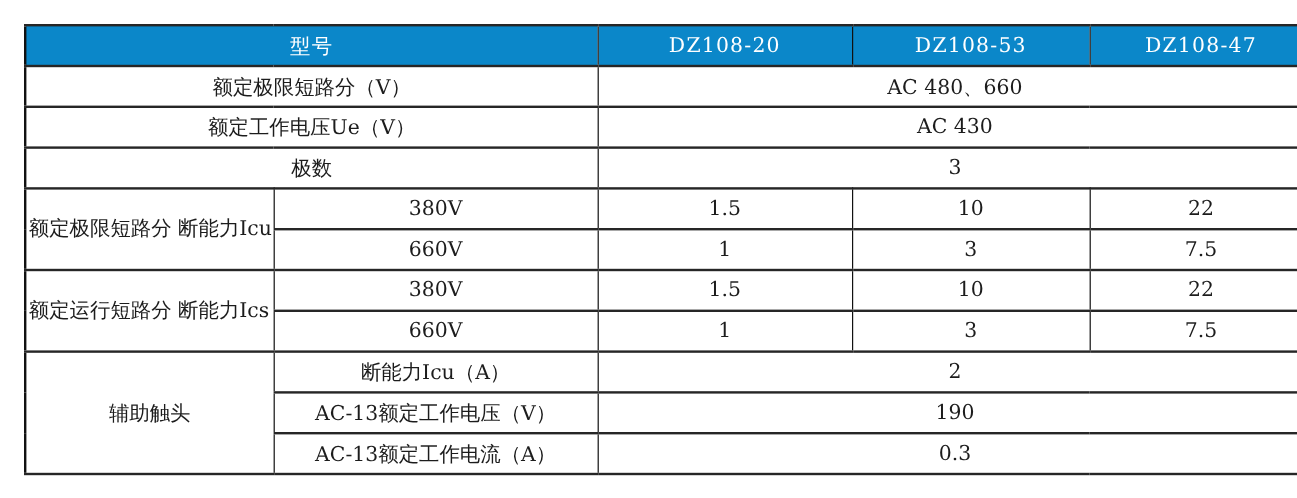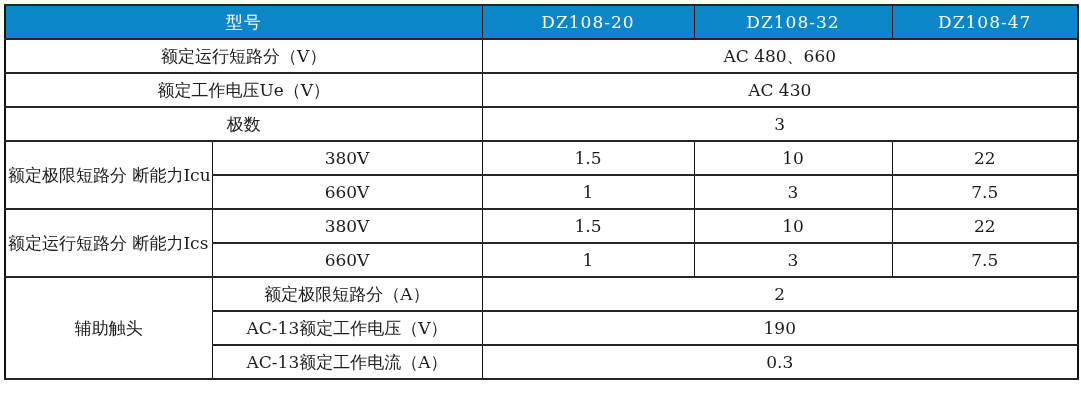--- a/index.html
+++ b/index.html
@@ -5,21 +5,21 @@
   html, body {
     margin: 0;
     padding: 0;
     background: #ffffff;
     font-family: "DejaVu Serif", "Liberation Serif", serif;
   }
   .page {
     width: 1081px;
     height: 415px;
     box-sizing: border-box;
-    padding: 4px;
+    padding: 20px;
     background: #ffffff;
   }
   table.spec {
     border-collapse: collapse;
     table-layout: fixed;
     width: 1073px;
     border: 2px solid #111111;
   }
   table.spec th,
   table.spec td {
@@ -56,27 +56,27 @@
       <col style="width:207px">
       <col style="width:270px">
       <col style="width:212px">
       <col style="width:198px">
       <col style="width:186px">
     </colgroup>
     <thead>
       <tr>
         <th colspan="2">型号</th>
         <th>DZ108-20</th>
-        <th>DZ108-32</th>
+        <th>DZ108-53</th>
         <th>DZ108-47</th>
       </tr>
     </thead>
     <tbody>
       <tr>
-        <td colspan="2">额定运行短路分（V）</td>
+        <td colspan="2">额定极限短路分（V）</td>
         <td colspan="3">AC 480、660</td>
       </tr>
       <tr>
         <td colspan="2">额定工作电压Ue（V）</td>
         <td colspan="3">AC 430</td>
       </tr>
       <tr>
         <td colspan="2">极数</td>
         <td colspan="3">3</td>
       </tr>
@@ -103,21 +103,21 @@
         <td>22</td>
       </tr>
       <tr>
         <td>660V</td>
         <td>1</td>
         <td>3</td>
         <td>7.5</td>
       </tr>
       <tr>
         <td rowspan="3">辅助触头</td>
-        <td>额定极限短路分（A）</td>
+        <td>断能力Icu（A）</td>
         <td colspan="3">2</td>
       </tr>
       <tr>
         <td>AC-13额定工作电压（V）</td>
         <td colspan="3">190</td>
       </tr>
       <tr>
         <td>AC-13额定工作电流（A）</td>
         <td colspan="3">0.3</td>
       </tr>

